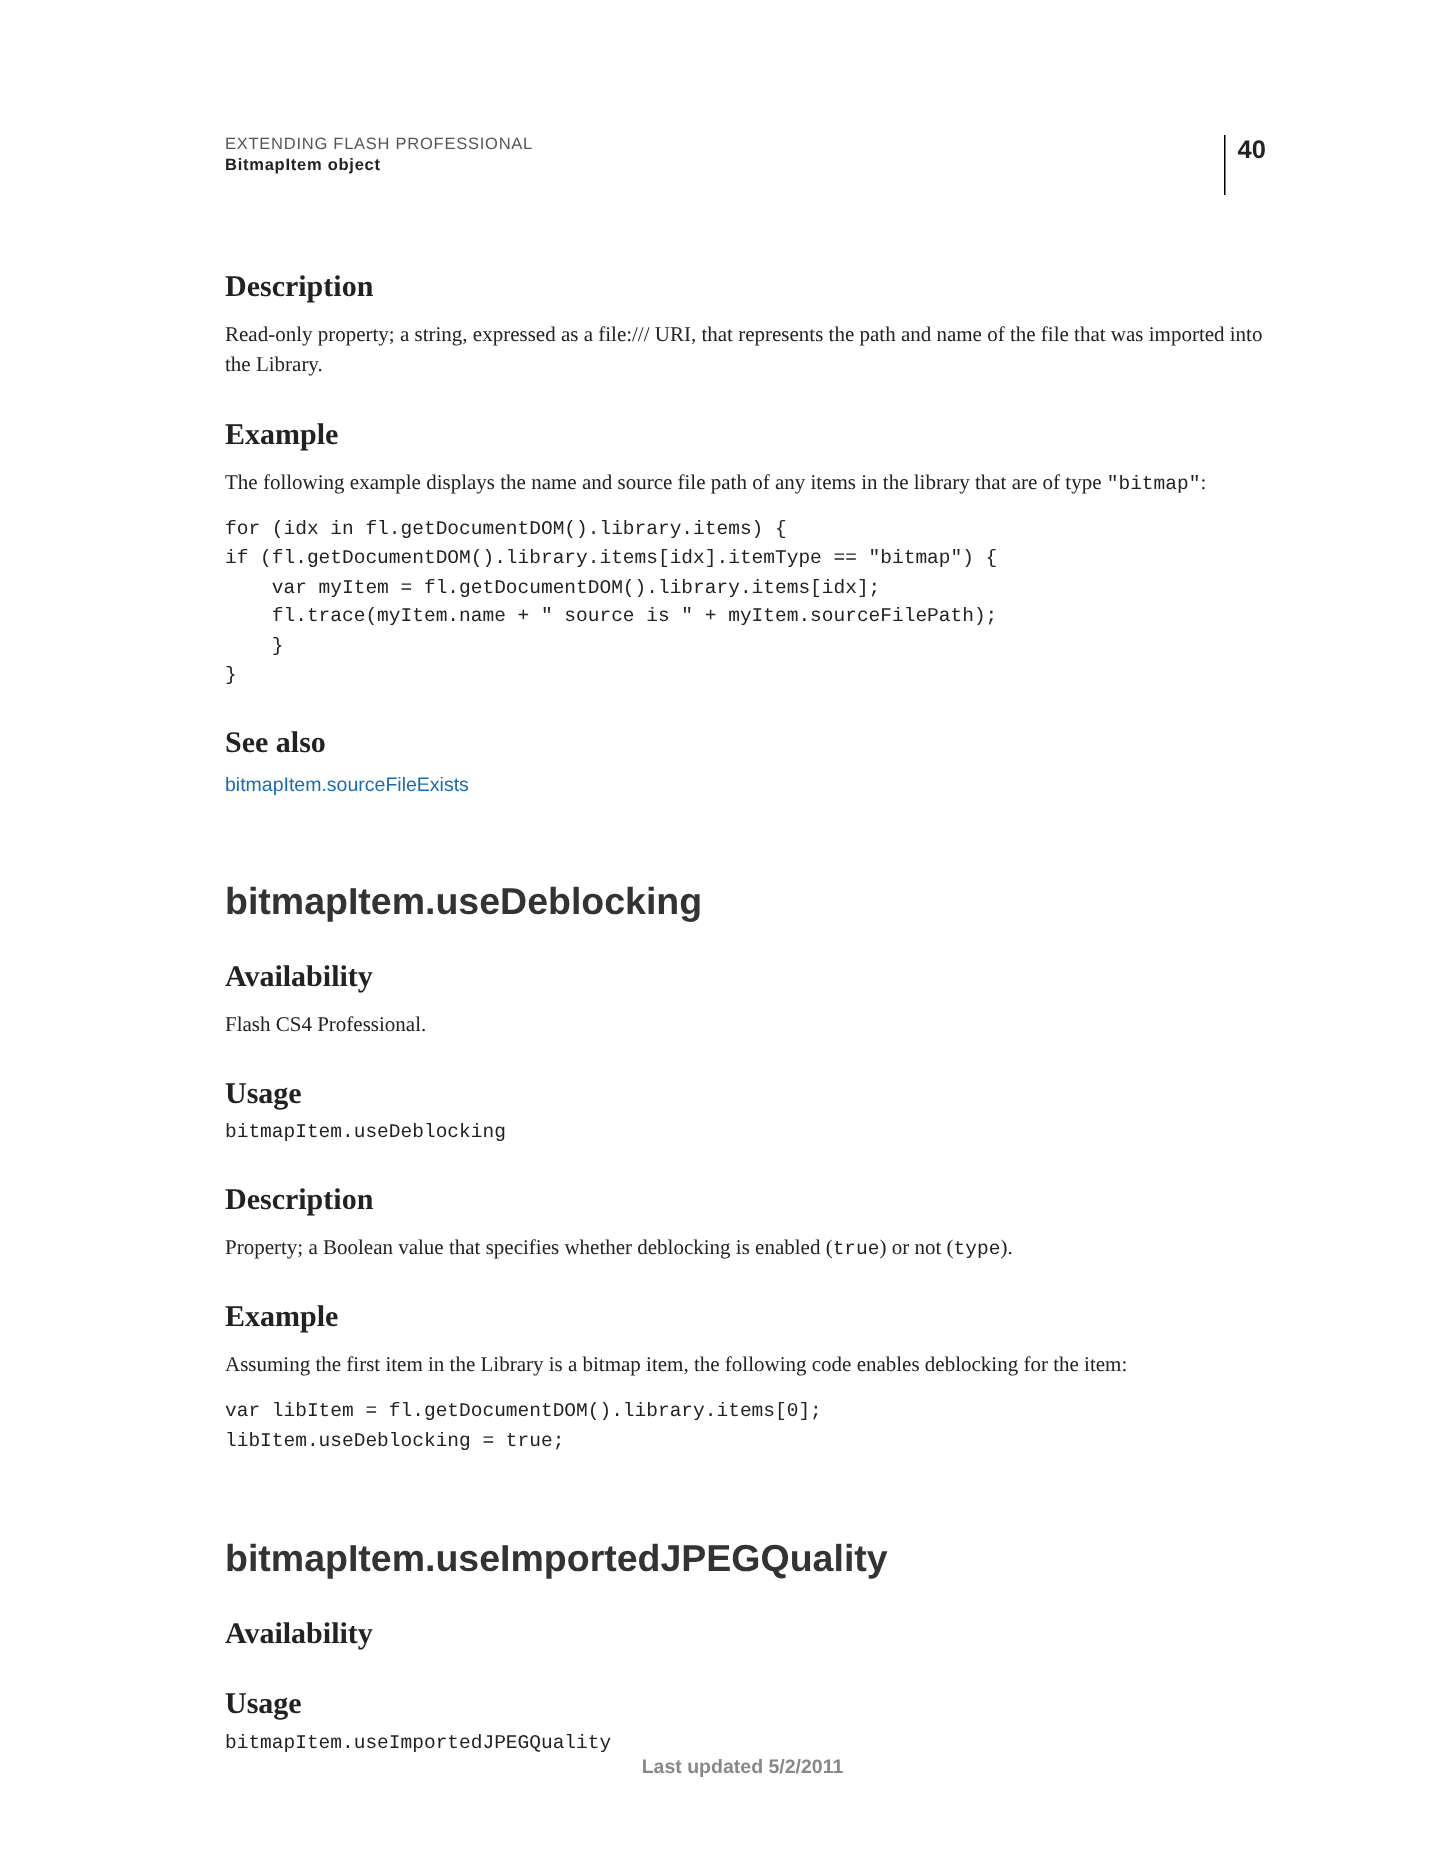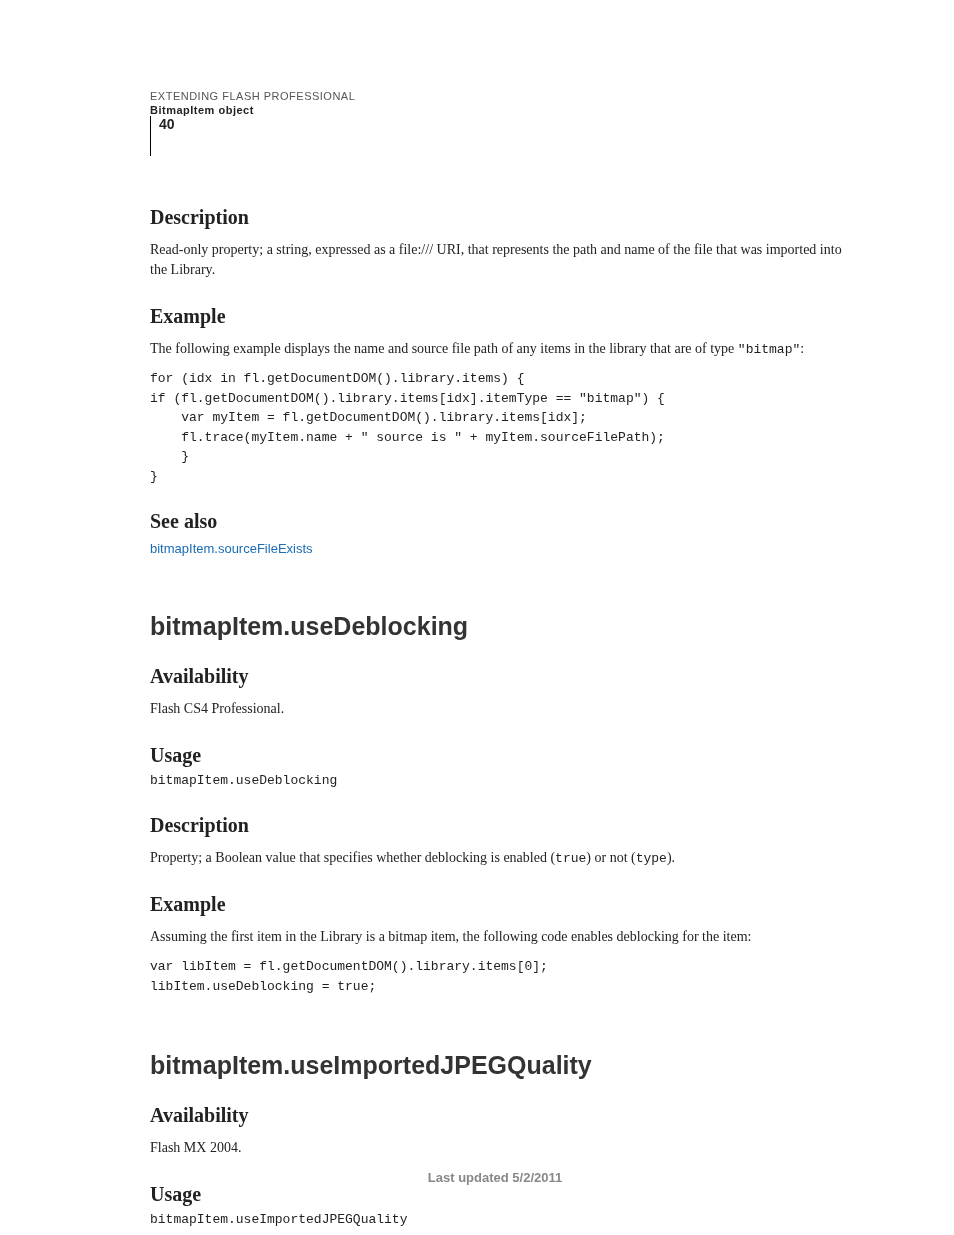--- a/index.html
+++ b/index.html
@@ -12,41 +12,40 @@
     position: relative;
   }
   .page {
     padding: 90px 110px 0 150px;
   }
   .running-header {
     display: flex;
     justify-content: space-between;
     align-items: flex-start;
     margin-bottom: 50px;
-    flex-direction: column;
   }
   .rh-left {
     font-family: Arial, Helvetica, sans-serif;
     font-size: 11px;
     letter-spacing: 0.5px;
   }
   .rh-title {
     color: #555;
     margin-bottom: 2px;
   }
   .rh-sub {
     font-weight: bold;
     color: #222;
   }
   .rh-right {
     border-left: 1px solid #000;
     padding-left: 8px;
     padding-bottom: 18px;
     font-family: Arial, Helvetica, sans-serif;
-    font-size: 14px;
+    font-size: 17px;
     font-weight: bold;
     min-height: 40px;
   }
   .section-label {
     font-family: Georgia, serif;
     font-weight: bold;
     font-size: 20px;
     margin-top: 24px;
     margin-bottom: 4px;
   }
@@ -142,20 +141,19 @@
 
   <div class="section-label">Example</div>
   <div class="body-text">Assuming the first item in the Library is a bitmap item, the following code enables deblocking for the item:</div>
   <div class="code-block">var libItem = fl.getDocumentDOM().library.items[0];
 libItem.useDeblocking = true;</div>
 
   
   <div class="h1">bitmapItem.useImportedJPEGQuality</div>
 
   <div class="section-label">Availability</div>
-  <div class="body-text">Flash MX 2004.</div>
 
   <div class="section-label">Usage</div>
   <div class="code-block" style="margin-top:4px">bitmapItem.useImportedJPEGQuality</div>
 
 </div>
 
 <div class="footer">Last updated 5/2/2011</div>
 
 </body></html>

